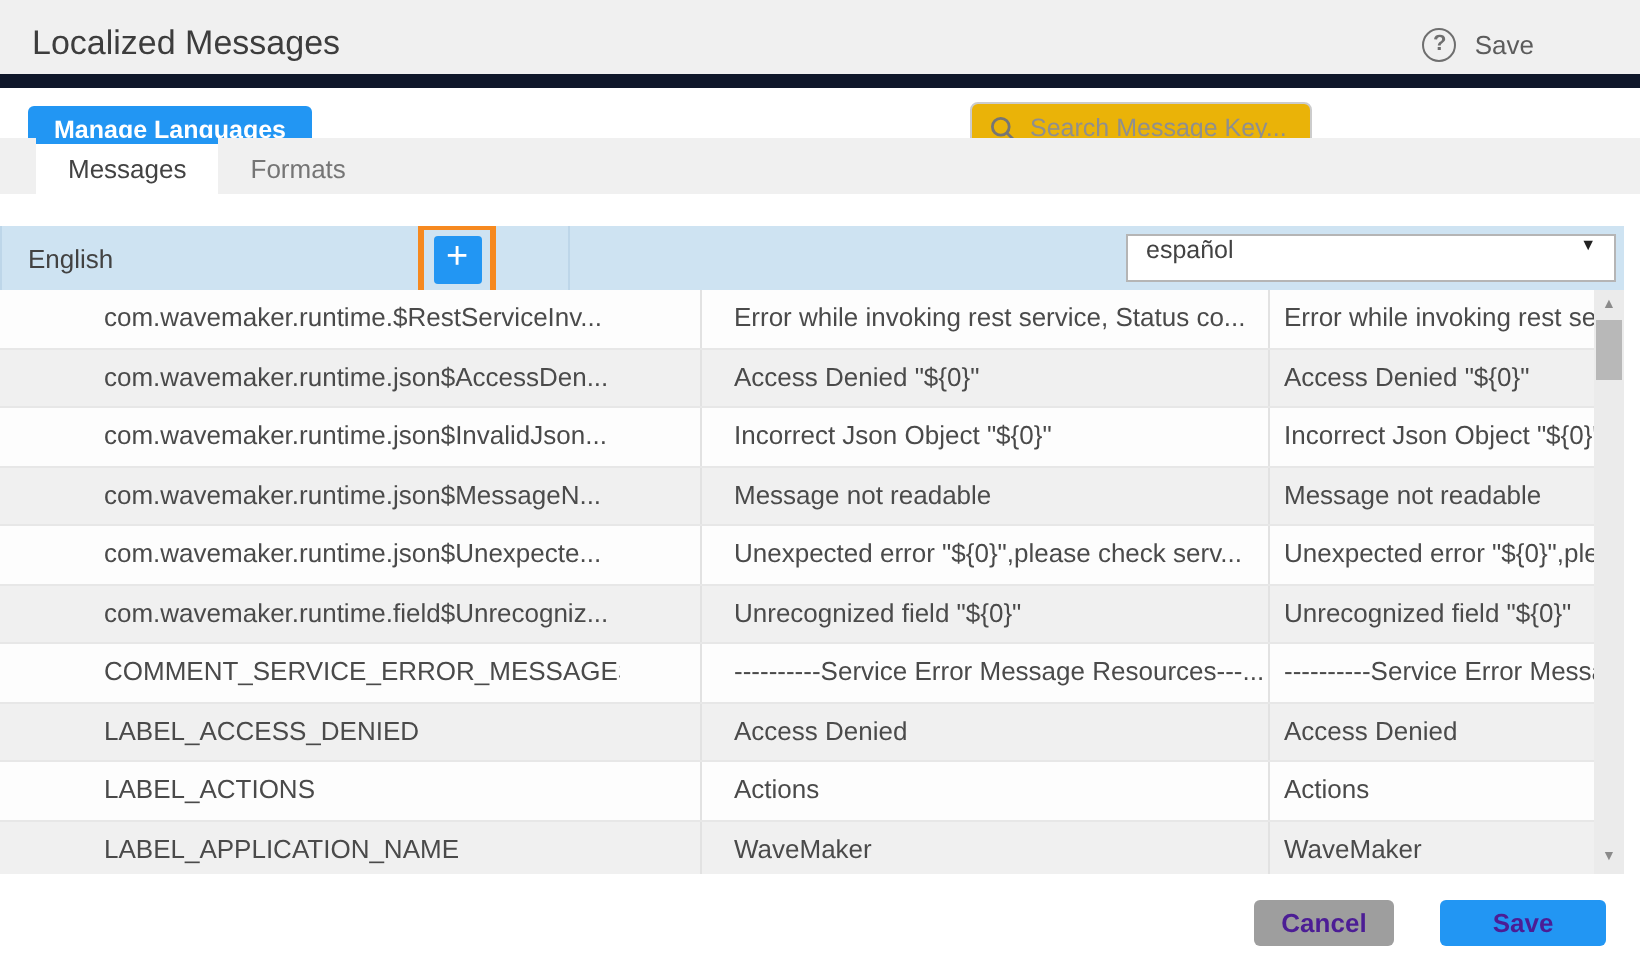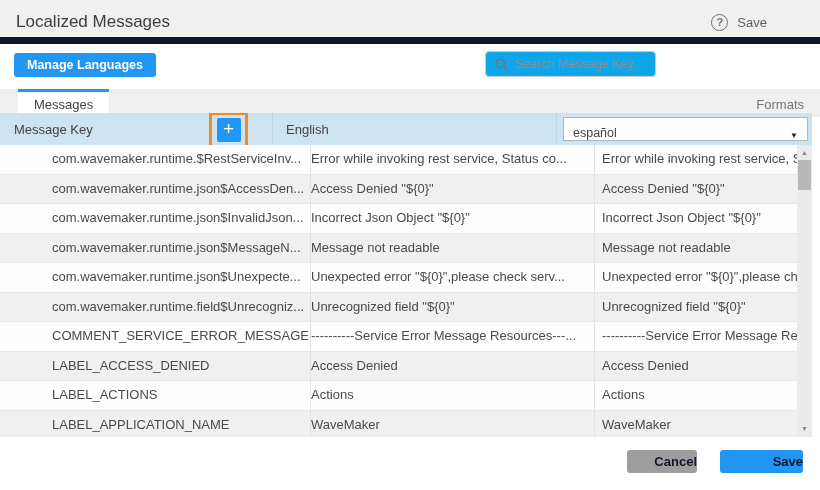--- a/index.html
+++ b/index.html
@@ -22,32 +22,32 @@
   .help-label { font-size:13px; color:#5c5c5c; }
   
   .toolbar { position:absolute; top:44px; left:0; width:668px; height:41px; background:#fff; }
   .btn-primary {
     position:absolute; left:14px; top:9px; height:24px; padding:0 13px;
     background:#2296f3; color:#fff; border:none; border-radius:3px;
     font-family:inherit; font-size:12.5px; font-weight:bold; cursor:pointer;
   }
   .search {
     position:absolute; right:12px; top:7px; width:171px; height:26px;
-    border:1px solid #ccc; border-radius:4px; background:#0ea5e9;
+    border:1px solid #ccc; border-radius:4px; background:#eab308;
     display:flex; align-items:center; padding:0 9px; gap:7px;
   }
   .search svg { flex:0 0 auto; }
   .search input {
     border:none; outline:none; width:100%; font-family:inherit; font-size:12.5px; color:#424242; background:transparent;
   }
   .search input::placeholder { color:#8f8f8f; }
   
   .tabstrip {
-    position:absolute; top:89px; left:0; width:820px; height:28px;
-    background:#f0f0f0; display:flex; padding-left:18px;justify-content:space-between;
+    position:absolute; top:69px; left:0; width:820px; height:28px;
+    background:#f0f0f0; display:flex; padding-left:18px;
   }
   .tab {
     min-width:69px; padding:0 16px; font-size:13px; color:#757575;
     display:flex; align-items:center; justify-content:center;
     border-top:3px solid transparent; cursor:pointer;
   }
   .tab.active { background:#fff; border-top:3px solid #2296f3; color:#424242; }
   
   .grid { position:absolute; top:113px; left:0; width:812px; height:324px; overflow:hidden; background:#fff; }
   .grid-header {
@@ -63,51 +63,51 @@
     border:3px solid #f6891f; display:flex; align-items:center; justify-content:center;
     background:transparent;
   }
   .add-btn {
     width:24px; height:24px; background:#2296f3; color:#fff; border:none; border-radius:2px;
     font-size:19px; line-height:22px; font-weight:normal; cursor:pointer; font-family:inherit;
     display:flex; align-items:center; justify-content:center; padding-bottom:2px;
   }
   .lang-select {
     position:absolute; left:563px; top:4px; width:245px; height:24px;
-    background:#fff; border:1px solid #b5b5b5; display:flex; align-items:flex-end;
+    background:#fff; border:1px solid #b5b5b5; display:flex; align-items:flex-start;
     justify-content:space-between; padding:0 9px; font-size:12.5px; color:#424242; cursor:pointer;
   }
   .lang-caret { font-size:8px; color:#222; }
   
   .grid-body { position:relative; height:292px; overflow:hidden; }
   .trow { display:flex; height:29.5px; background:#fdfdfd; border-bottom:1px solid #e7e7e7; }
   .trow:nth-child(even) { background:#f0f0f0; }
   .tcell {
     font-size:13px; color:#4a4a4a; line-height:28.5px;
     white-space:nowrap; overflow:hidden;
   }
   .c1 { width:272px; padding-left:14px;margin-left:38px; }
-  .c2 { width:284px; padding-left:0; border-left:1px solid #e2e2e2; }
+  .c2 { width:284px; padding-left:16px; border-left:1px solid #e2e2e2;margin-left:40px; }
   .c3 { flex:1; padding-left:7px; border-left:1px solid #e2e2e2; }
   
   .scrollbar {
     position:absolute; top:32px; right:0; width:15px; height:292px;
     background:#ebebeb;
   }
   .sb-up, .sb-down {
     position:absolute; left:0; width:100%; text-align:center;
     font-size:7px; color:#8a8a8a; line-height:12px;
   }
   .sb-up { top:2px; } .sb-down { bottom:2px; }
   .sb-thumb { position:absolute; top:15px; left:1px; right:1px; height:30px; background:#b8b8b8; }
   
   .footer { position:absolute; left:0; top:437px; width:820px; height:53px; background:#fff; }
   .btn-cancel, .btn-save {
     position:absolute; top:13px; height:23px; border:none; border-radius:3px;
-    color:#0f172a; font-family:inherit; font-size:13px; font-weight:bold; cursor:pointer;text-align:right;
+    color:#4c1d95; font-family:inherit; font-size:13px; font-weight:bold; cursor:pointer;
   }
   .btn-cancel { left:627px; width:70px; background:#9e9e9e; }
   .btn-save  { left:720px; width:83px; background:#2296f3; }
 </style>
 </head>
 <body>
 
 <div class="app">
 
   <div class="titlebar">
@@ -131,23 +131,20 @@
     </div>
   </div>
 
   <div class="tabstrip">
     <div class="tab active">Messages</div>
     <div class="tab">Formats</div>
   </div>
 
   <div class="grid">
     <div class="grid-header">
-      <div class="hcell h1">
-        <span>Message Key</span>
-      </div>
       <div class="hcell h2">
         <span>English</span>
       </div>
       <div class="hcell h3"></div>
       <div class="add-callout">
         <button class="add-btn">+</button>
       </div>
       <div class="lang-select">
         <span>español</span>
         <span class="lang-caret">▼</span>

